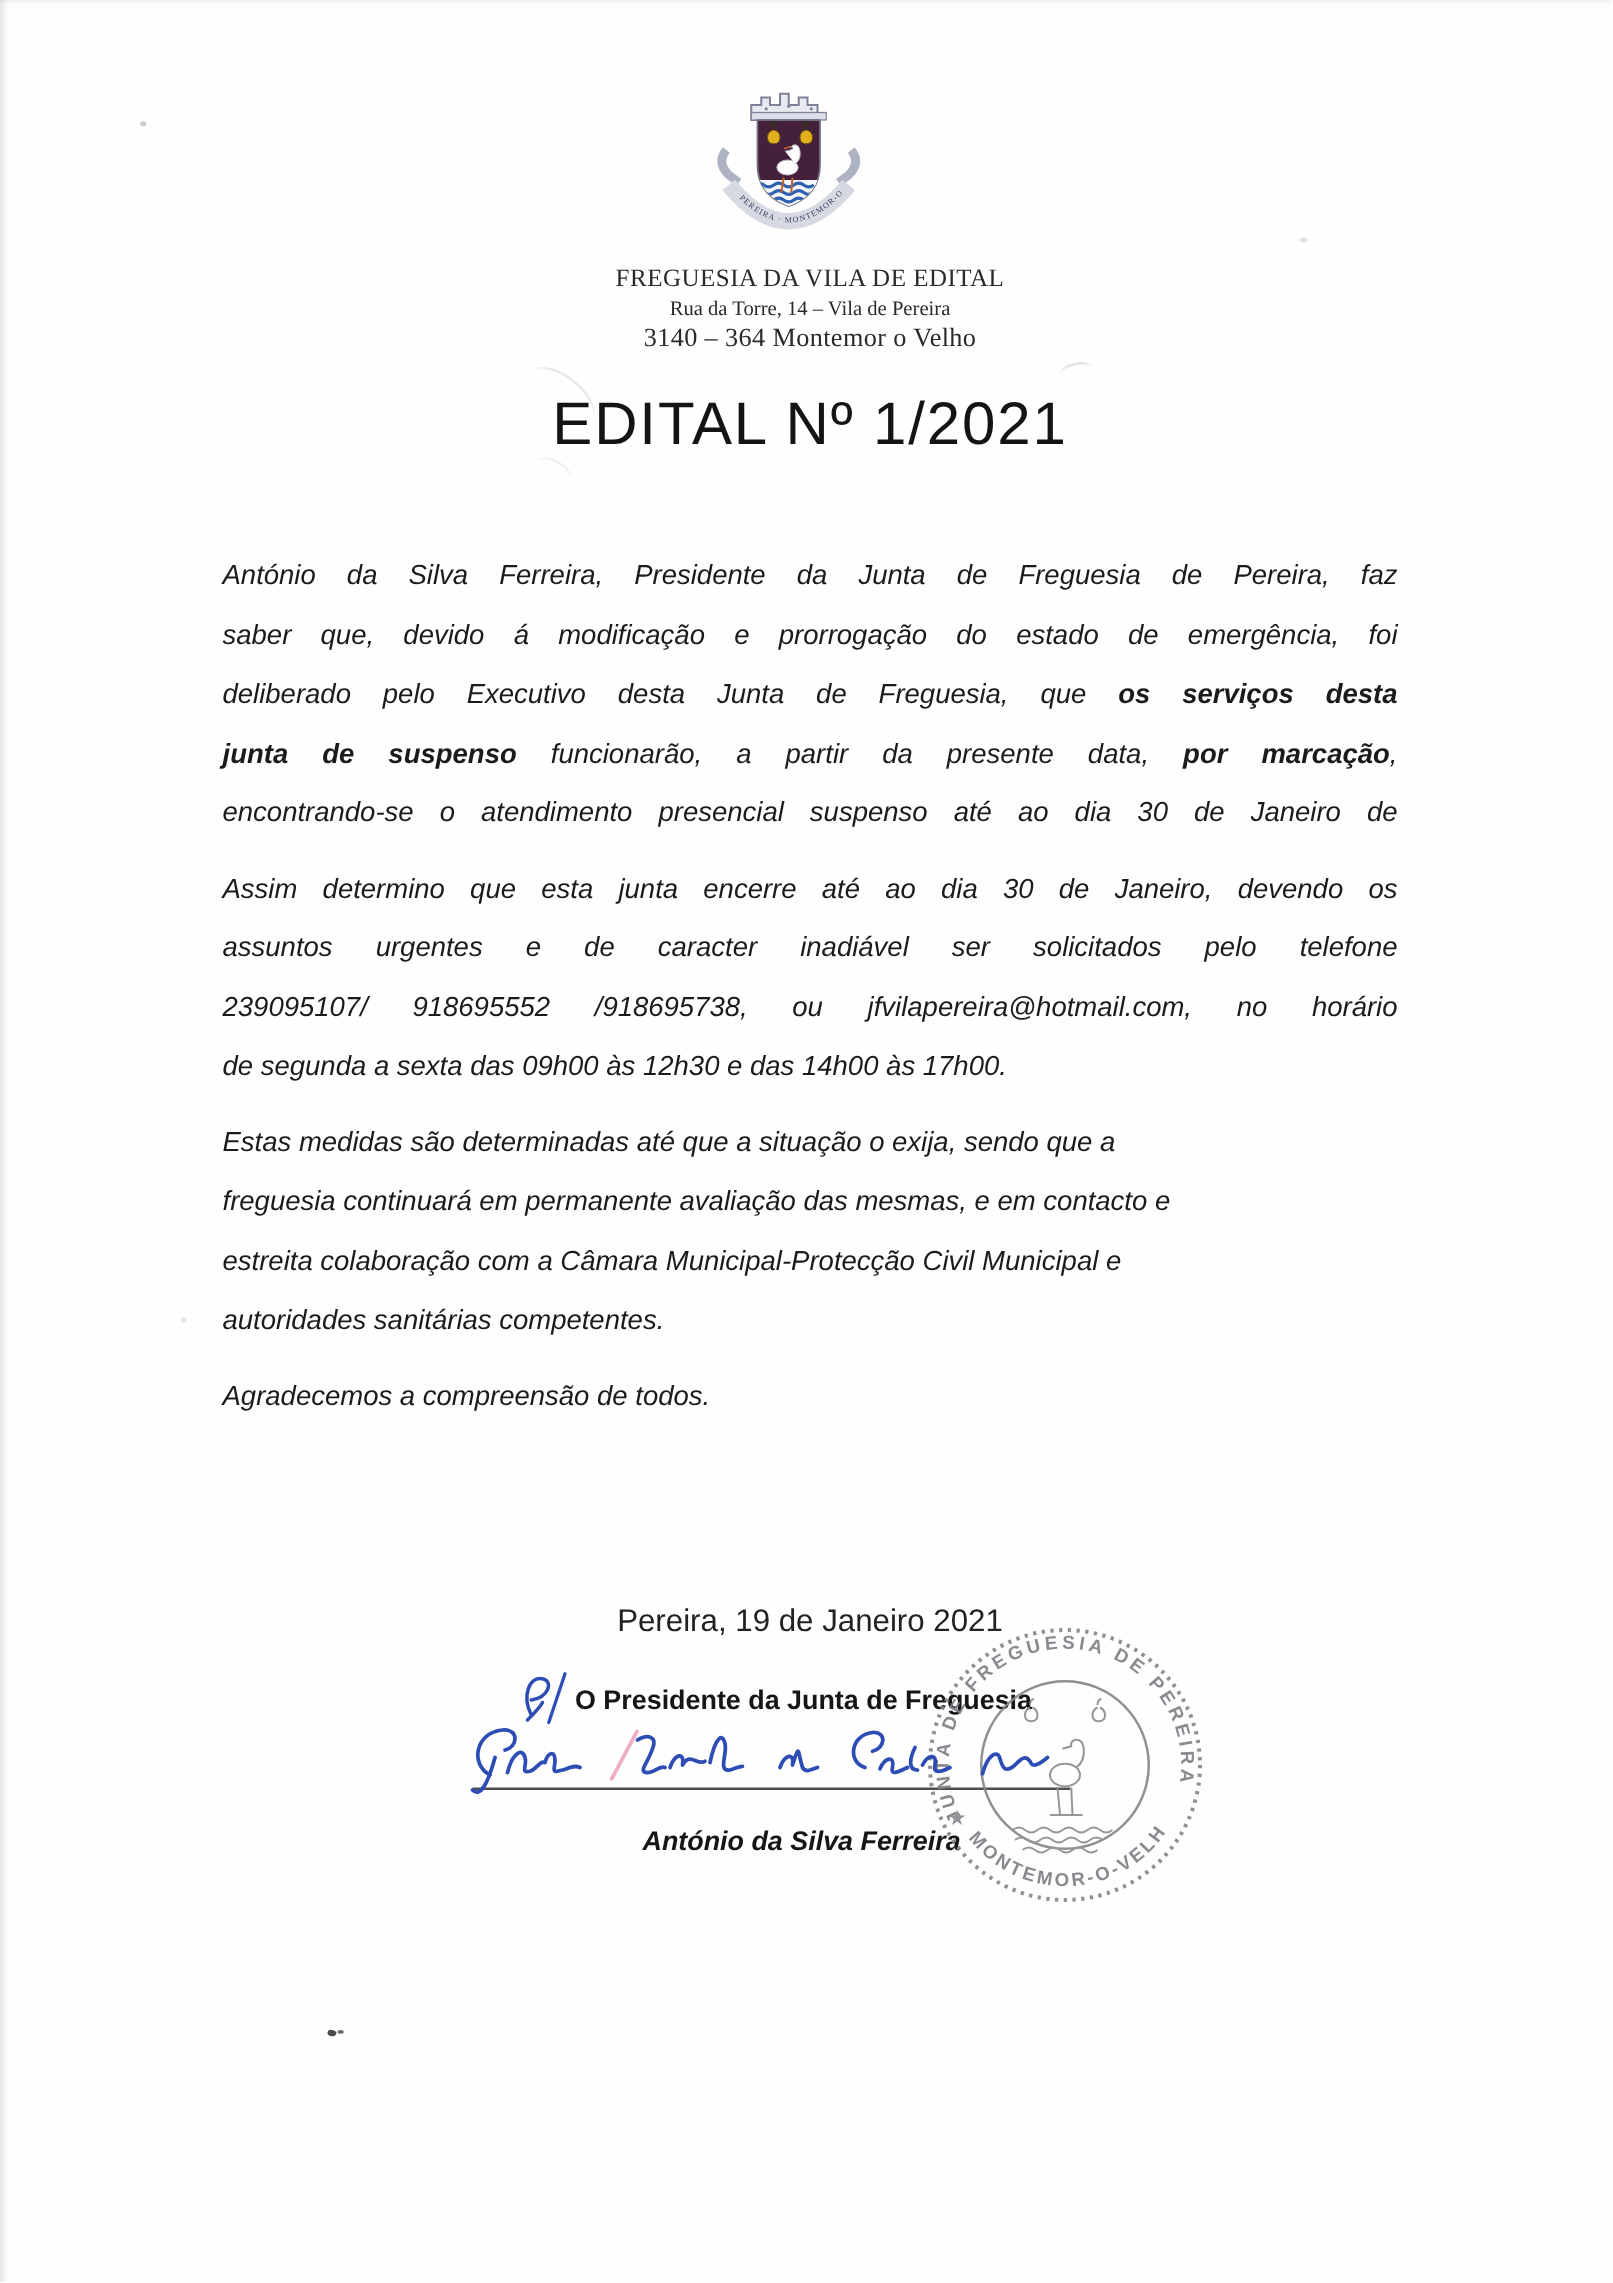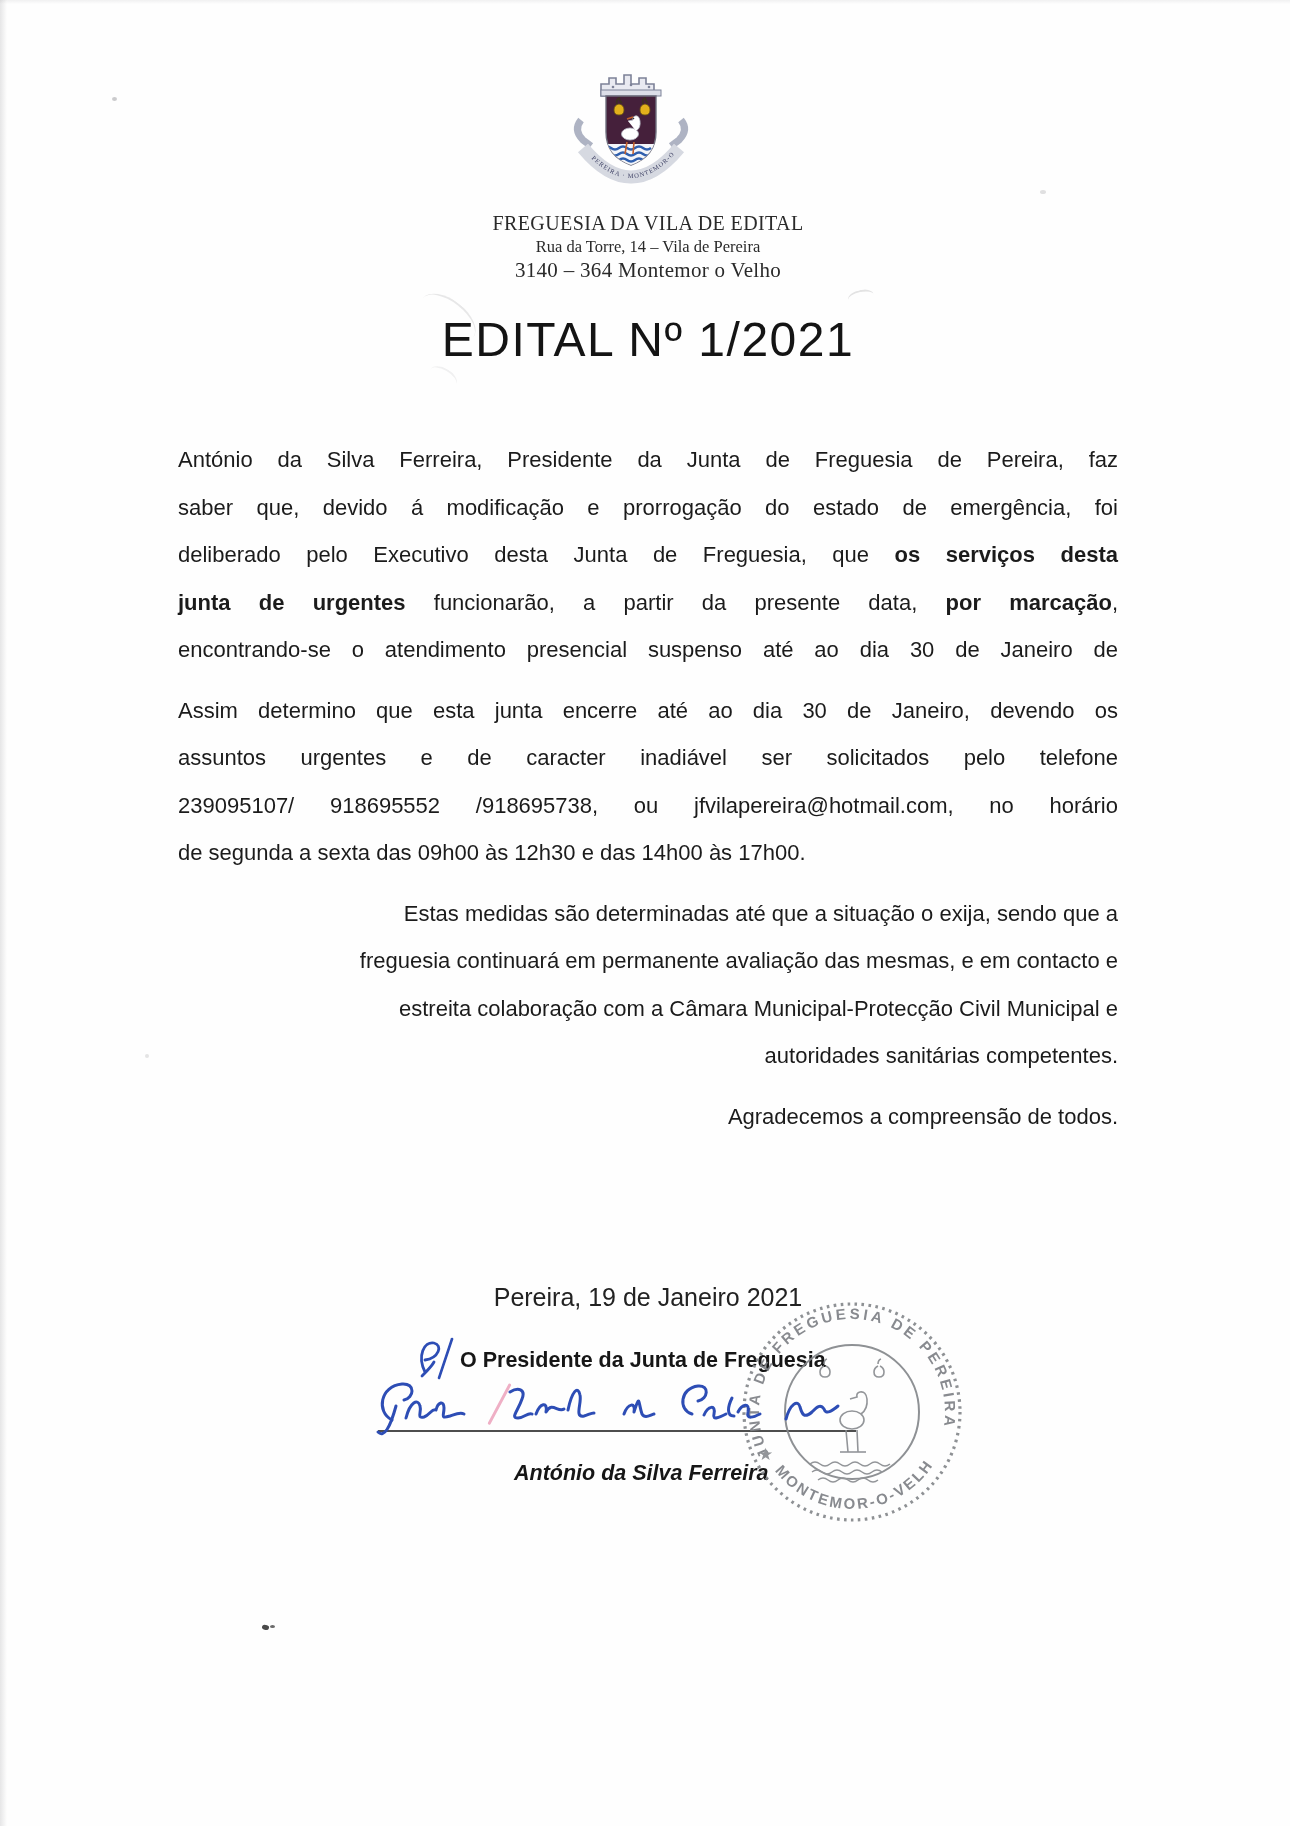--- a/index.html
+++ b/index.html
@@ -23,25 +23,25 @@
   .org{top:212px;font-size:20px;letter-spacing:.4px;}
   .addr1{top:237px;font-size:16.5px;}
   .addr2{top:258px;font-size:21px;letter-spacing:.3px;}
 
   .title{position:absolute;left:178px;top:312px;width:940px;margin:0;
     text-align:center;font-size:48px;font-weight:normal;letter-spacing:1.5px;
     color:#141414;font-family:"Liberation Sans", sans-serif;}
 
   .body-text{position:absolute;left:178px;top:436px;width:940px;
     font-size:22px;color:#1b1b1b;}
-  .para{margin:0 0 13px 0;}
+  .para{margin:0 0 13px 0;font-style:italic;}
   .para.last-gap{margin-top:5px;}
   .bline{line-height:47.5px;height:47.5px;}
   .bline.just{text-align:justify;text-align-last:justify;}
-  .bline.ctr{text-align:right;}
+  .bline.ctr{text-align:left;}
   .b{font-weight:bold;}
 
   .date-line{position:absolute;left:178px;top:1283px;width:940px;
     text-align:center;font-size:25px;color:#222;}
 
   .role-row{position:absolute;left:408px;top:1336px;height:46px;}
   .p-mark{position:absolute;left:0;top:0;}
   .role-text{position:absolute;left:52px;top:12px;font-size:21.5px;font-weight:bold;
     white-space:nowrap;color:#161616;}
 
@@ -129,21 +129,21 @@
   <div class="hdr addr1">Rua da Torre, 14 – Vila de Pereira</div>
   <div class="hdr addr2">3140 – 364 Montemor o Velho</div>
 
   <h1 class="title">EDITAL Nº 1/2021</h1>
 
   <div class="body-text">
       <div class="para">
         <div class="bline just"><span>António da Silva Ferreira, Presidente da Junta de Freguesia de Pereira, faz</span></div>
         <div class="bline just"><span>saber que, devido á modificação e prorrogação do estado de emergência, foi</span></div>
         <div class="bline just"><span>deliberado pelo Executivo desta Junta de Freguesia, que </span><span class="b">os serviços desta</span></div>
-        <div class="bline just"><span class="b">junta de urgentes</span><span> funcionarão, a partir da presente data, </span><span class="b">por marcação</span><span>,</span></div>
+        <div class="bline just"><span class="b">junta de suspenso</span><span> funcionarão, a partir da presente data, </span><span class="b">por marcação</span><span>,</span></div>
         <div class="bline just"><span>encontrando-se o atendimento presencial suspenso até ao dia 30 de Janeiro de</span></div>
       </div>
       <div class="para">
         <div class="bline just"><span>Assim determino que esta junta encerre até ao dia 30 de Janeiro, devendo os</span></div>
         <div class="bline just"><span>assuntos urgentes e de caracter inadiável ser solicitados pelo telefone</span></div>
         <div class="bline just"><span>239095107/ 918695552 /918695738, ou jfvilapereira@hotmail.com, no horário</span></div>
         <div class="bline"><span>de segunda a sexta das 09h00 às 12h30 e das 14h00 às 17h00.</span></div>
       </div>
       <div class="para">
         <div class="bline ctr"><span>Estas medidas são determinadas até que a situação o exija, sendo que a</span></div>

